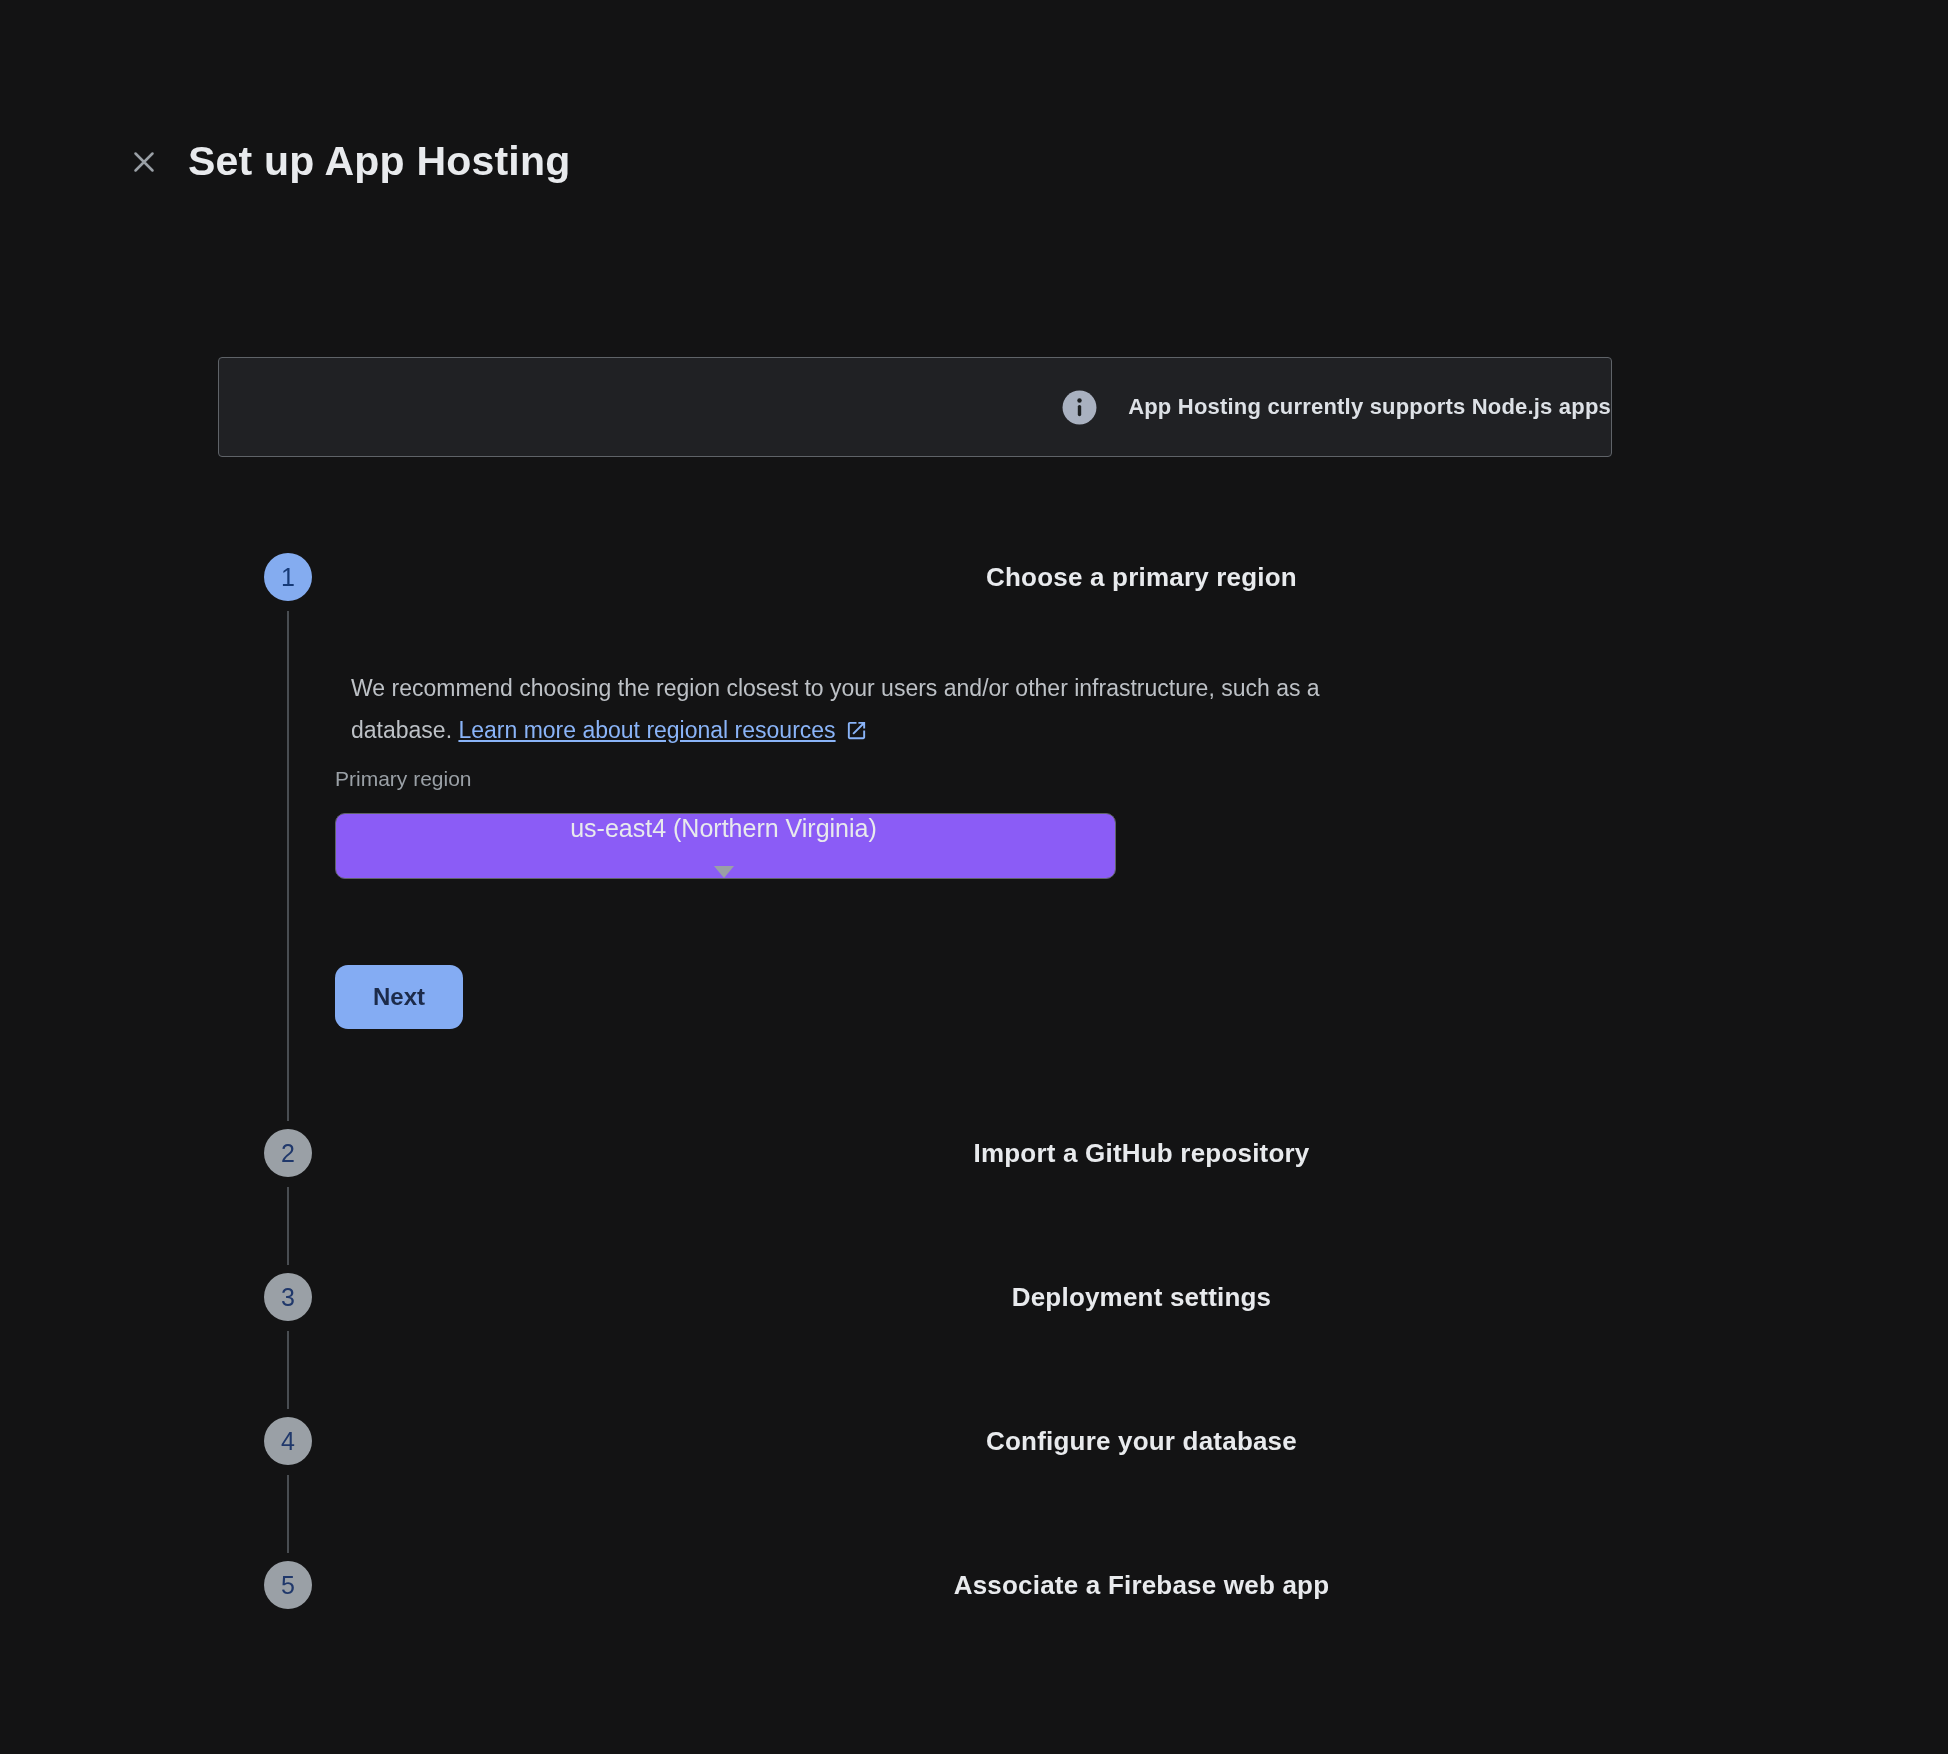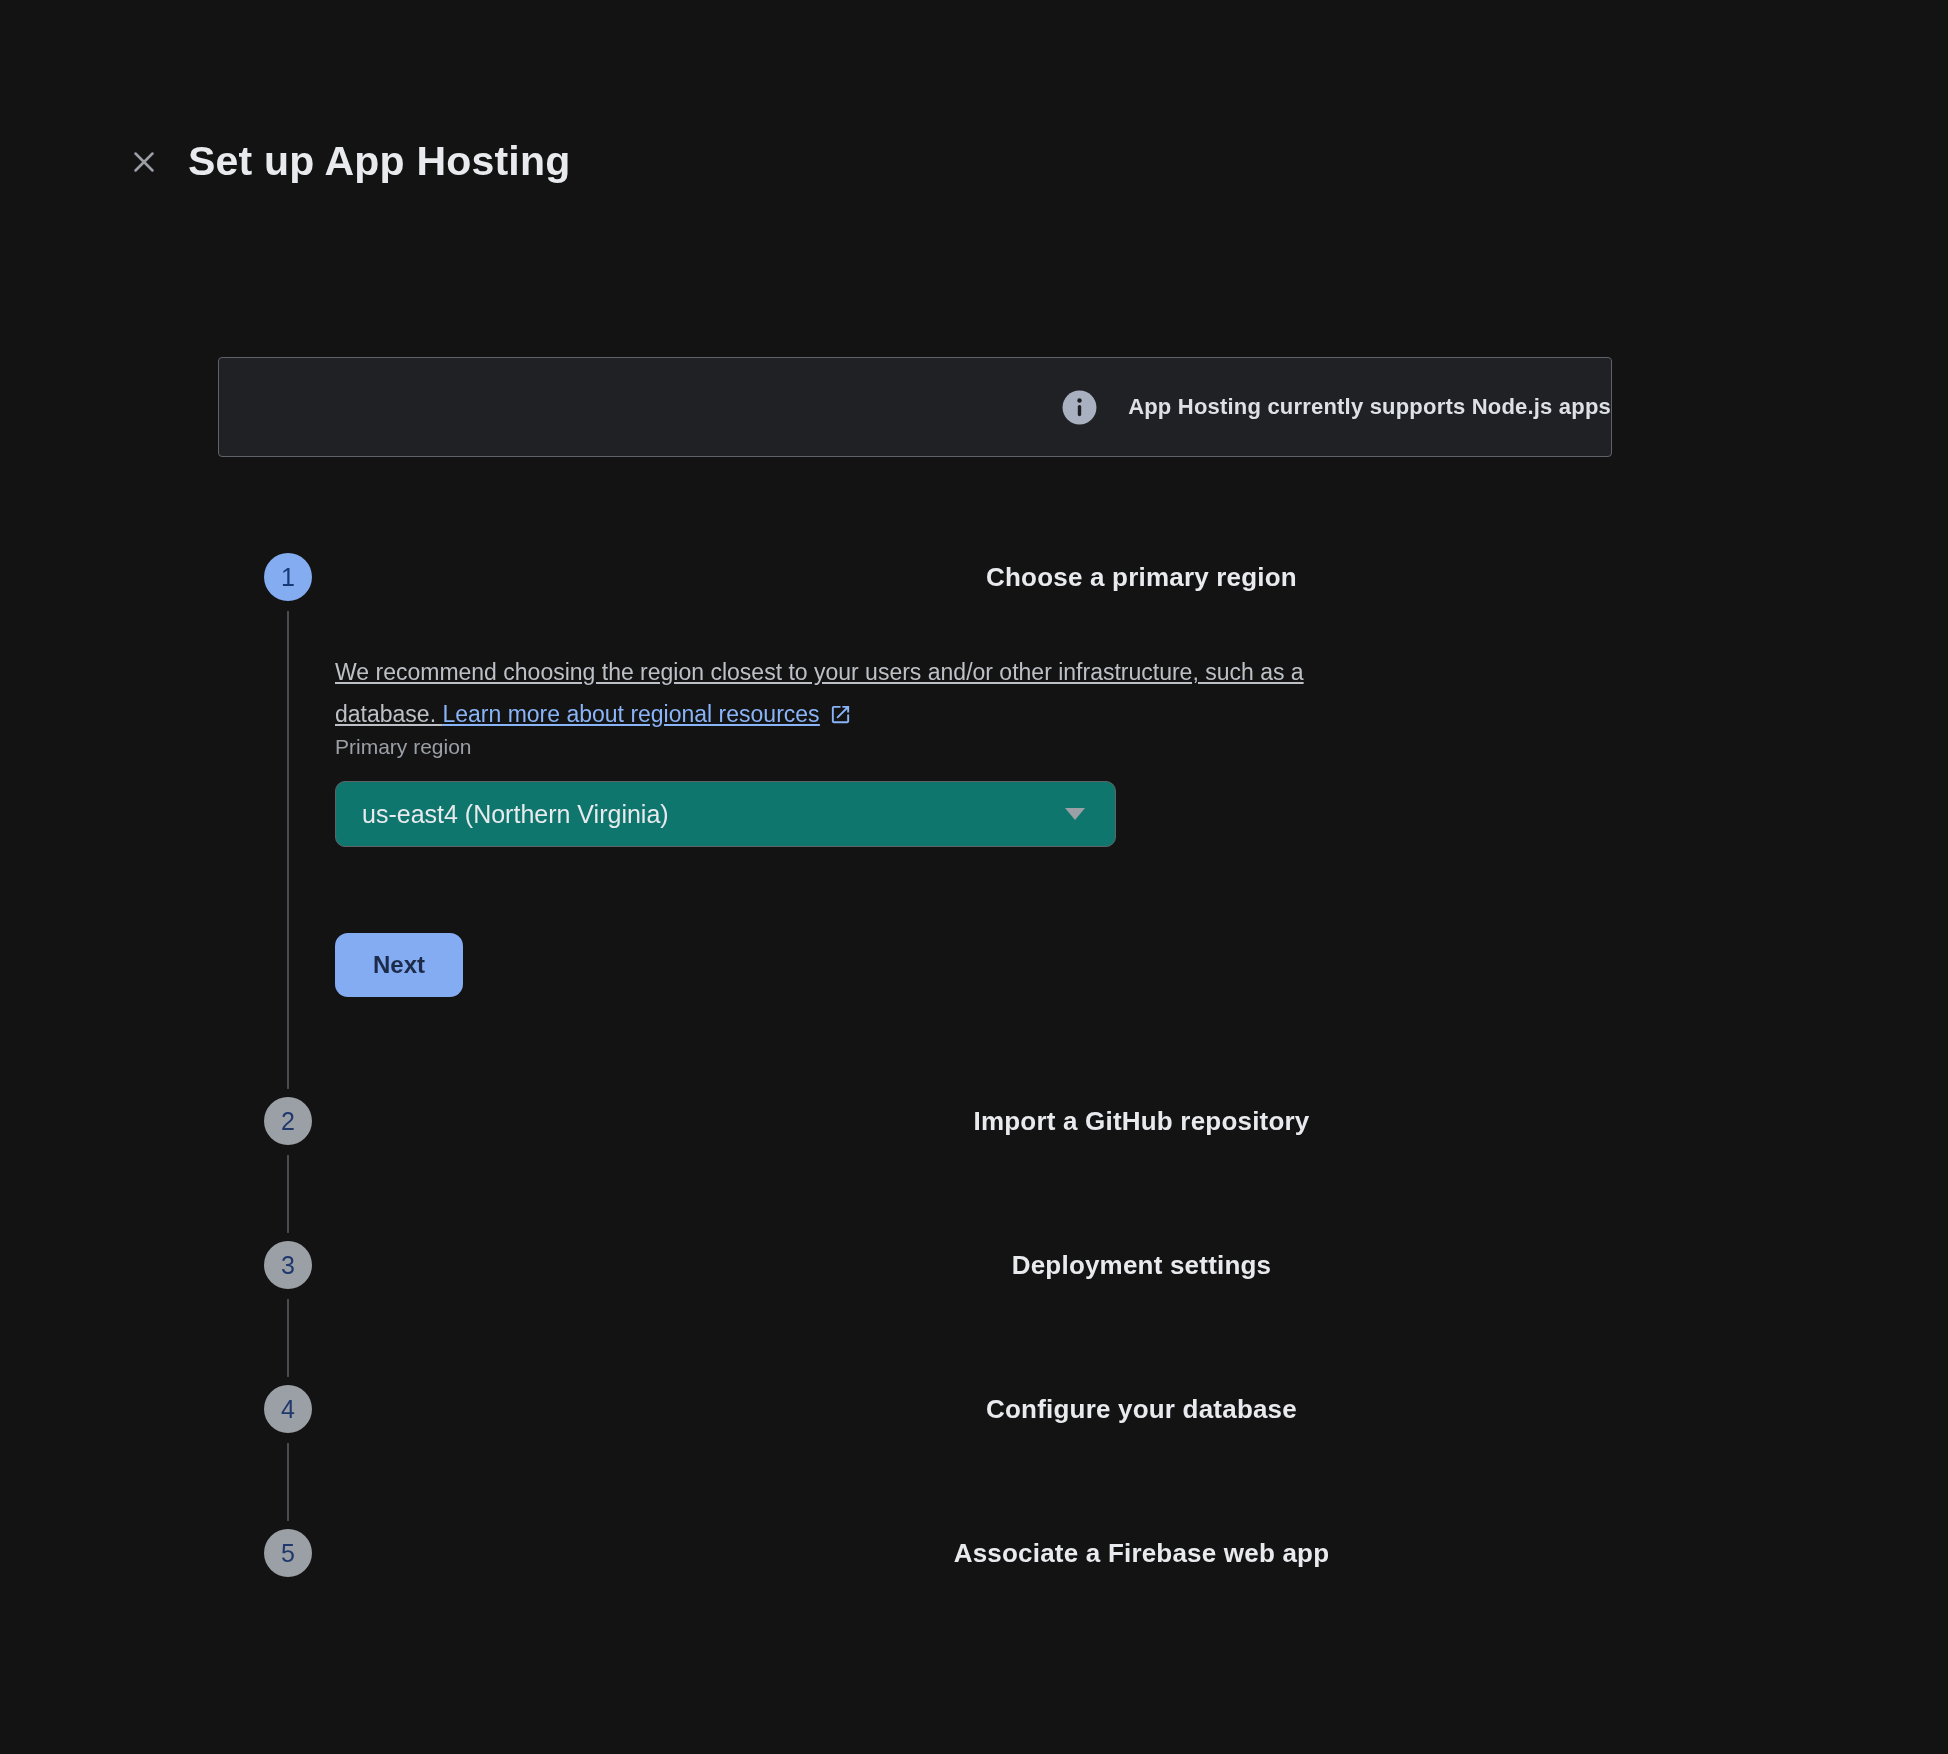--- a/index.html
+++ b/index.html
@@ -98,25 +98,24 @@
     font-weight: 600;
     line-height: 48px;
     letter-spacing: 0.2px;
     color: #e8eaed;
     text-align: center;
   }
   .step-body { padding-bottom: 100px; }
 
   .step-content { padding-top: 50px; }
   .description {
-    margin: 0;
+    margin: 16px;
     font-size: 23px;
     line-height: 42px;
     color: #bdc1c6;
-    text-decoration: underline;
   }
   .learn-link {
     color: #8ab4f8;
     text-decoration: underline;
     cursor: pointer;
   }
   .ext-icon {
     width: 23px;
     height: 23px;
     fill: #8ab4f8;
@@ -125,28 +124,29 @@
   }
   .field-label {
     display: block;
     font-size: 21px;
     color: #9aa0a6;
   }
   .select-box {
     margin-top: 22px;
     width: 781px;
     height: 66px;
-    background: #0f766e;
+    background: #8b5cf6;
     border: 1px solid #5f6368;
     border-radius: 10px;
     display: flex;
     align-items: center;
     justify-content: space-between;
     padding: 0 30px 0 26px;
     cursor: pointer;
+    flex-direction: column;
   }
   .select-value { font-size: 25px; color: #e8eaed; }
   .select-arrow {
     width: 0;
     height: 0;
     border-left: 10px solid transparent;
     border-right: 10px solid transparent;
     border-top: 12px solid #9aa0a6;
   }
   .next-btn {

